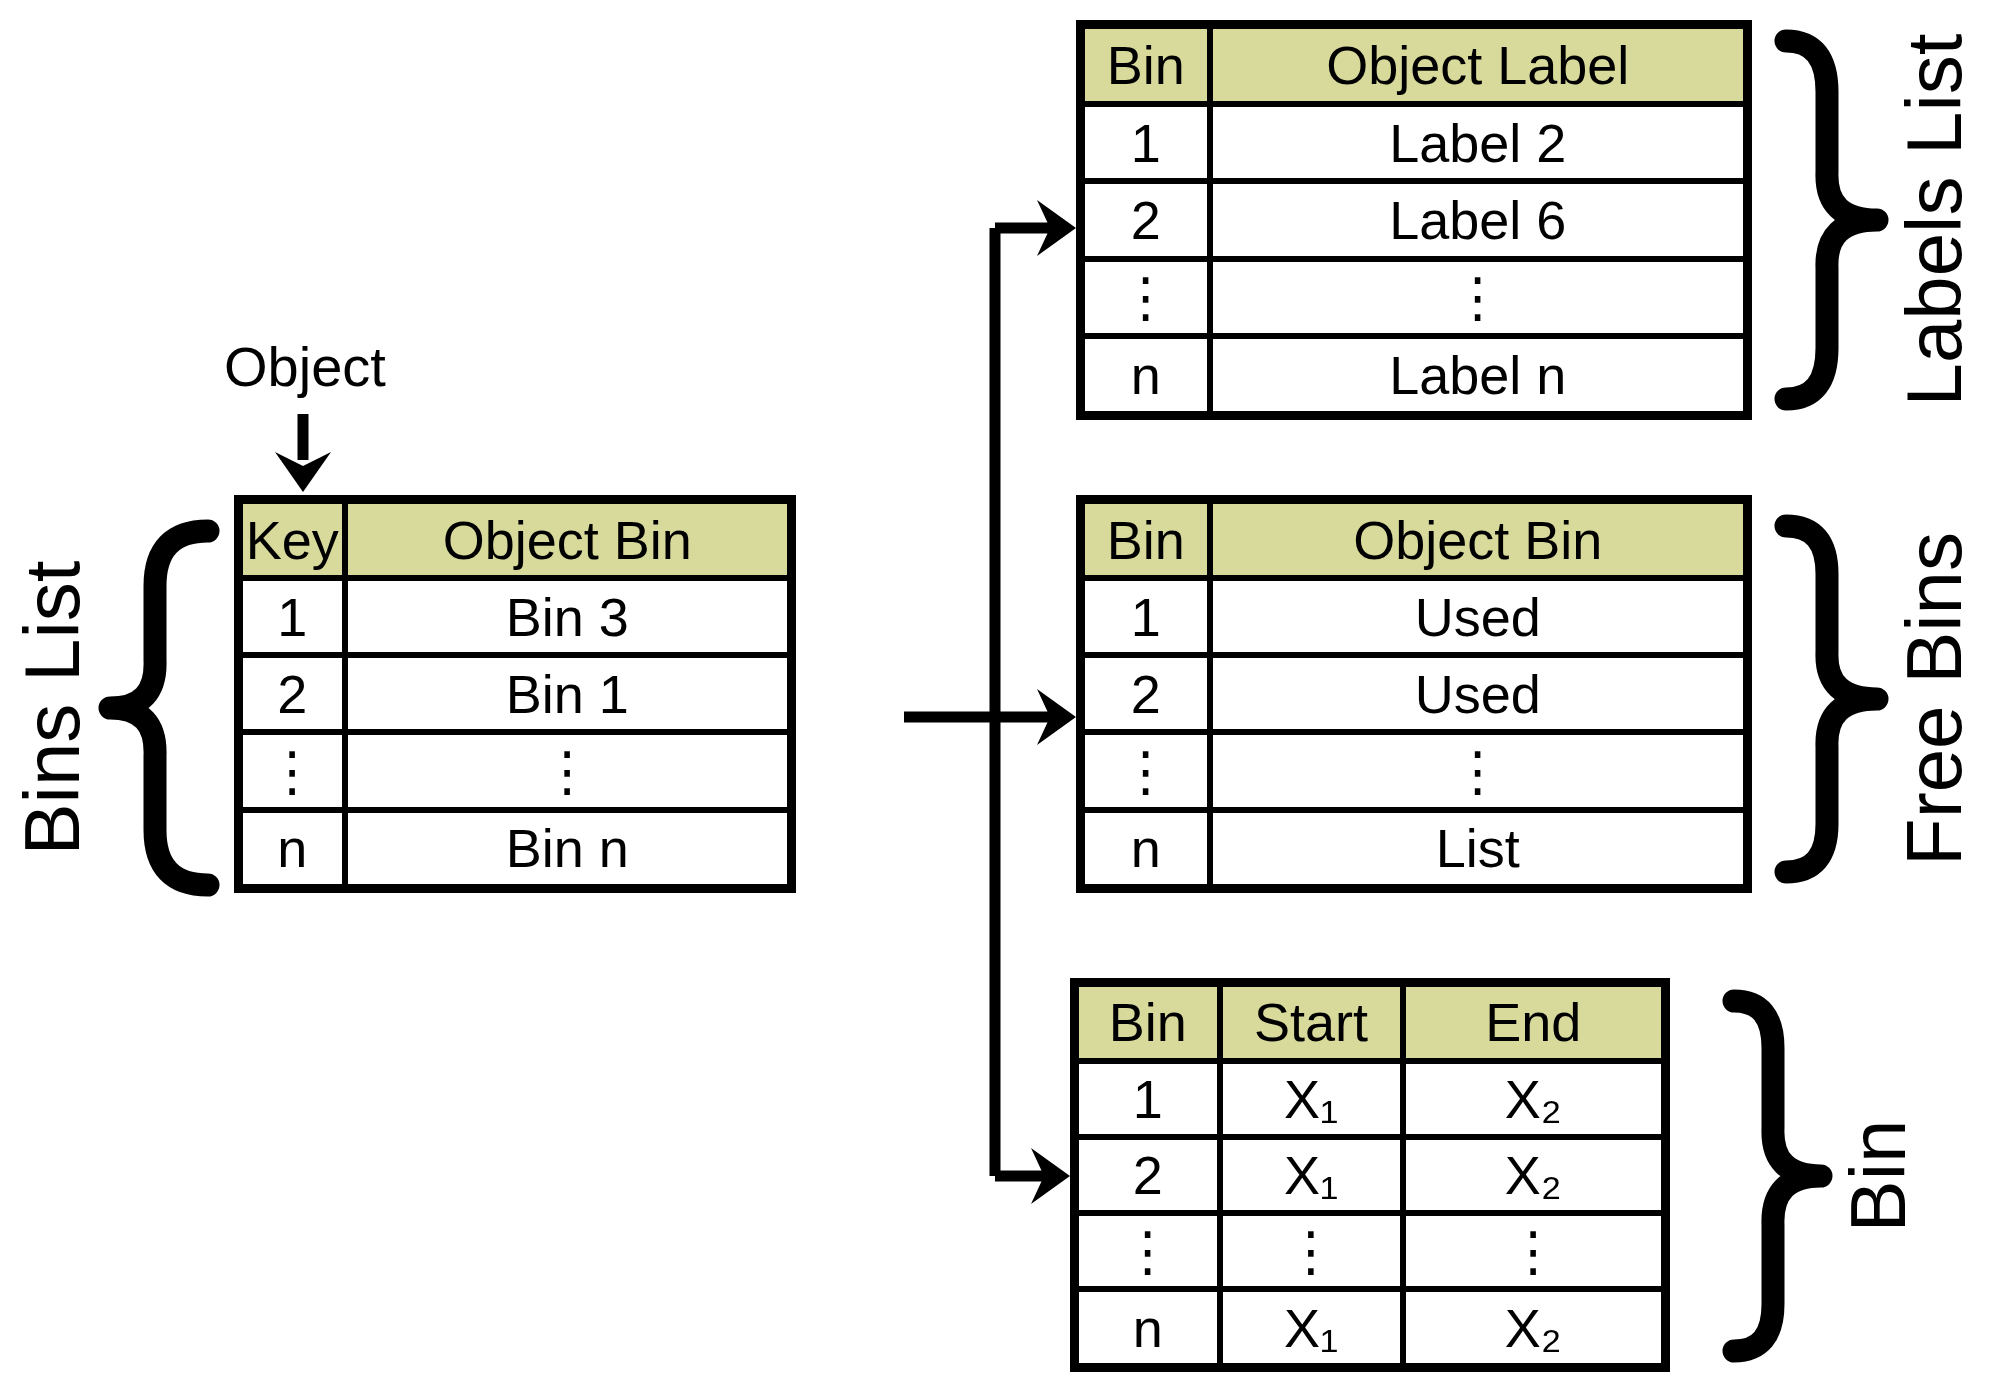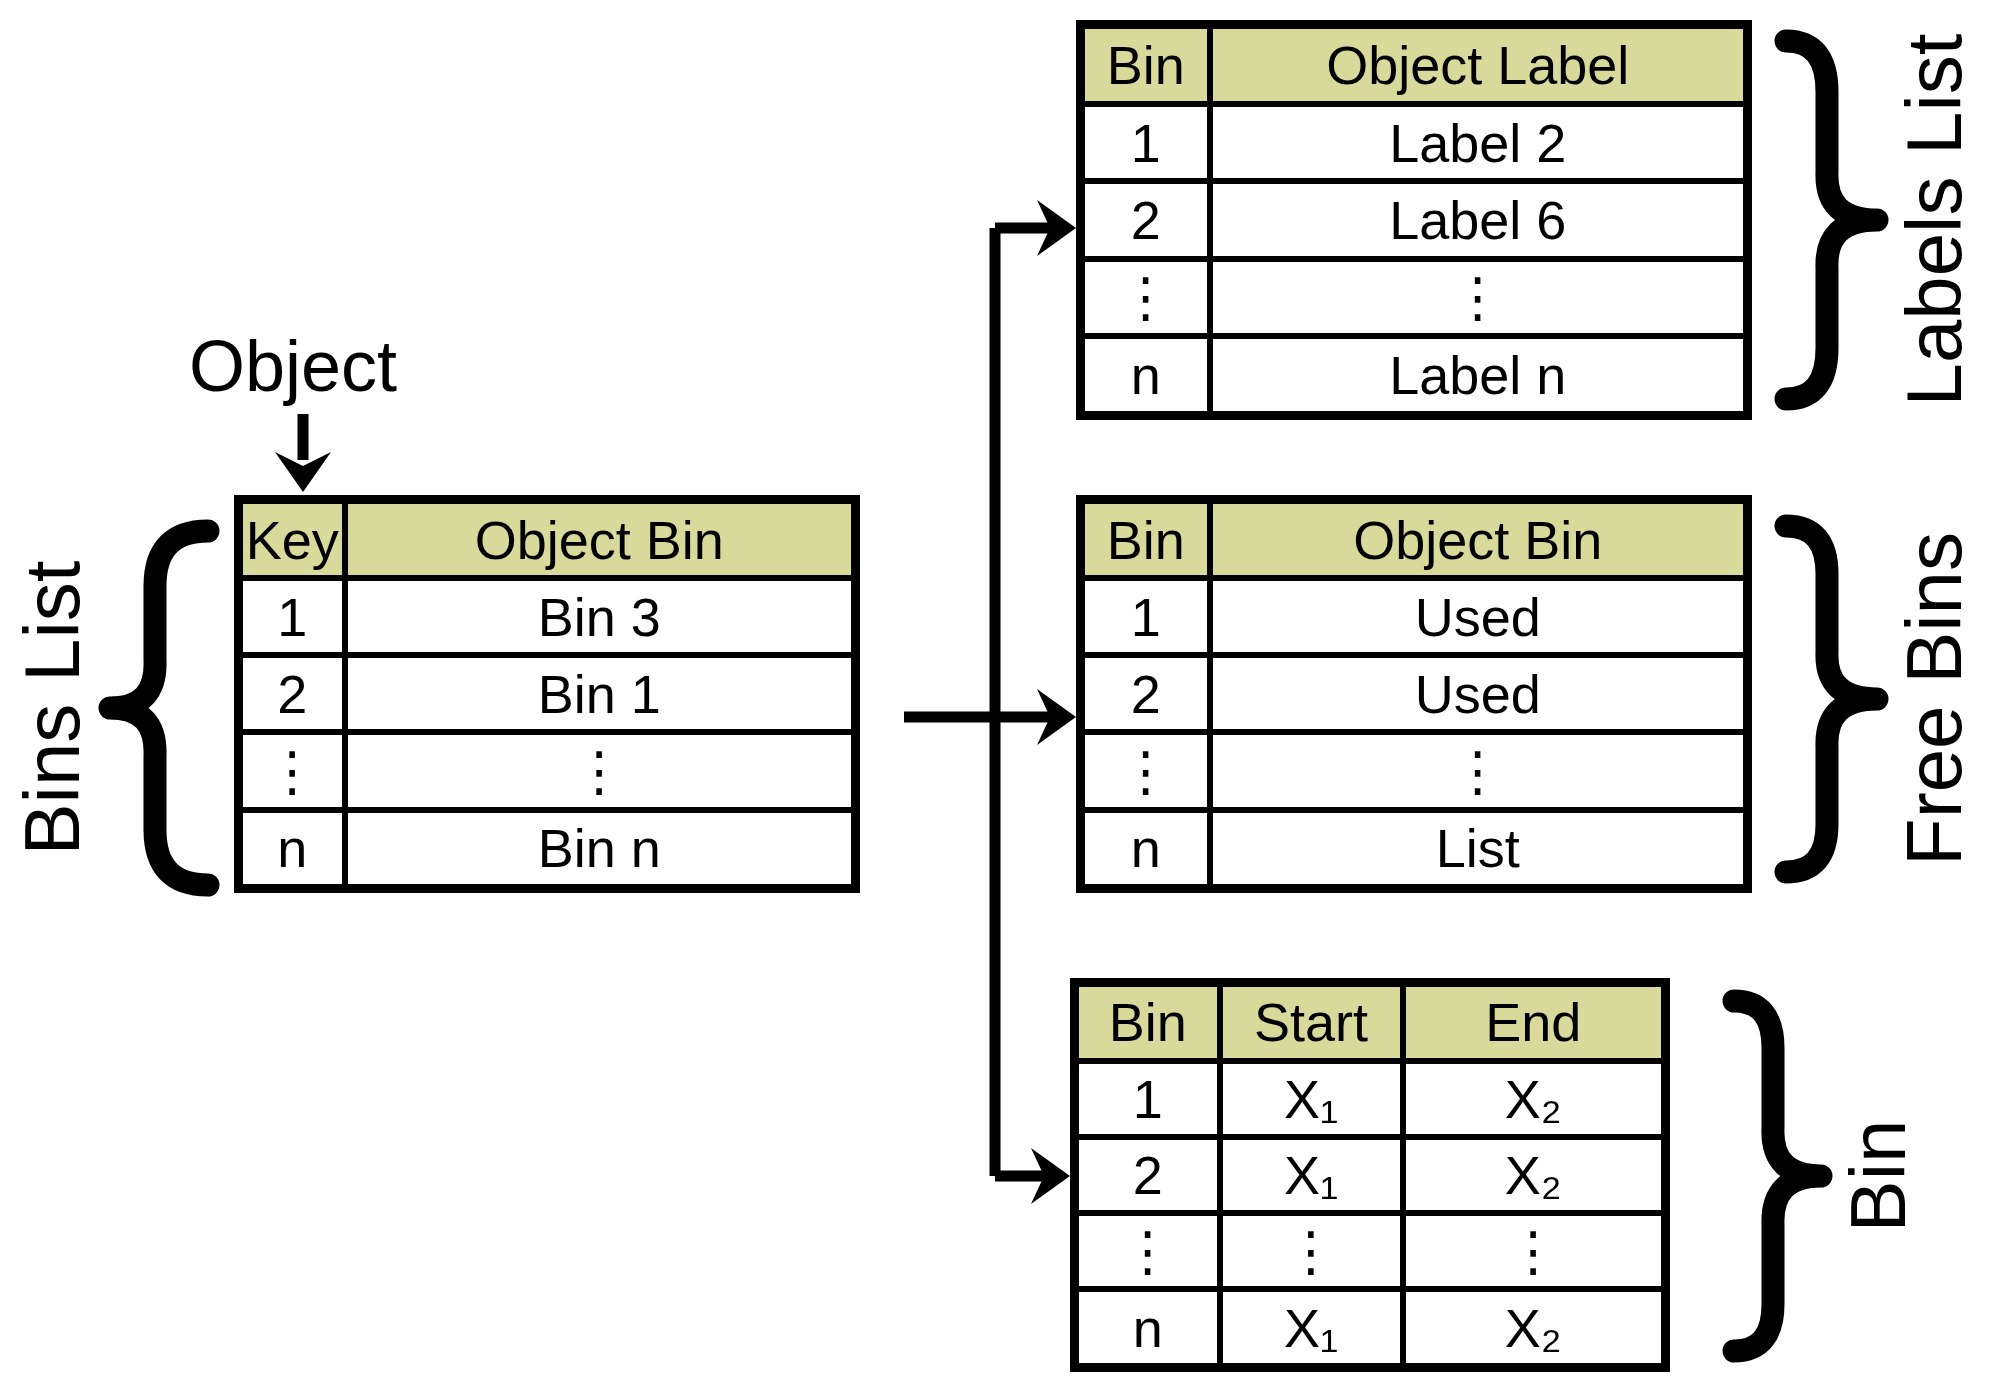--- a/index.html
+++ b/index.html
@@ -42,23 +42,23 @@
   .rot-label{
     position:absolute;
     width:500px;height:96px;
     display:flex;align-items:center;justify-content:center;
     transform:rotate(-90deg);
     font-size:78px;
     white-space:nowrap;
   }
   .object-title{
     position:absolute;
-    left:128px;top:320px;width:330px;height:92px;
+    left:140px;top:320px;width:330px;height:92px;
     display:flex;align-items:center;justify-content:center;
-    font-size:72px;
+    font-size:56px;
     white-space:nowrap;
   }
   svg.overlay{
     position:absolute;left:0;top:0;
     pointer-events:none;
   }
   svg.overlay *{vector-effect:none;}
 </style>
 </head>
 <body>
@@ -80,21 +80,21 @@
     <path d="M1070,1176 L1031,1148 L1044,1176 L1031,1204 Z"></path>
   </g>
   <g stroke="#000" stroke-width="23" fill="none" stroke-linecap="round" stroke-linejoin="round">
     <path d="M208,531 Q155,531 155,586 L155,660 Q157,708 110,708 Q157,708 155,756 L155,830 Q155,885 208,885"></path>
     <path d="M1786,41 Q1827,41 1827,92 L1827,172 Q1825,220 1877,220 Q1825,220 1827,268 L1827,348 Q1827,399 1786,399"></path>
     <path d="M1786,526 Q1827,526 1827,574 L1827,652 Q1825,699 1877,699 Q1825,699 1827,747 L1827,824 Q1827,872 1786,872"></path>
     <path d="M1734,1001 Q1773,1001 1773,1048 L1773,1128 Q1771,1176 1821,1176 Q1771,1176 1773,1225 L1773,1304 Q1773,1351 1734,1351"></path>
   </g>
 </svg>
 
-<table class="dt" style="left:234px;top:495px;width:626px;height:398px">
+<table class="dt" style="left:234px;top:495px;width:562px;height:398px">
   <colgroup>
       <col style="width:106px">
       <col>
     </colgroup>
   <tbody>
     <tr class="hdr">
       <td>Key</td>
       <td>Object Bin</td>
     </tr>
     <tr>

